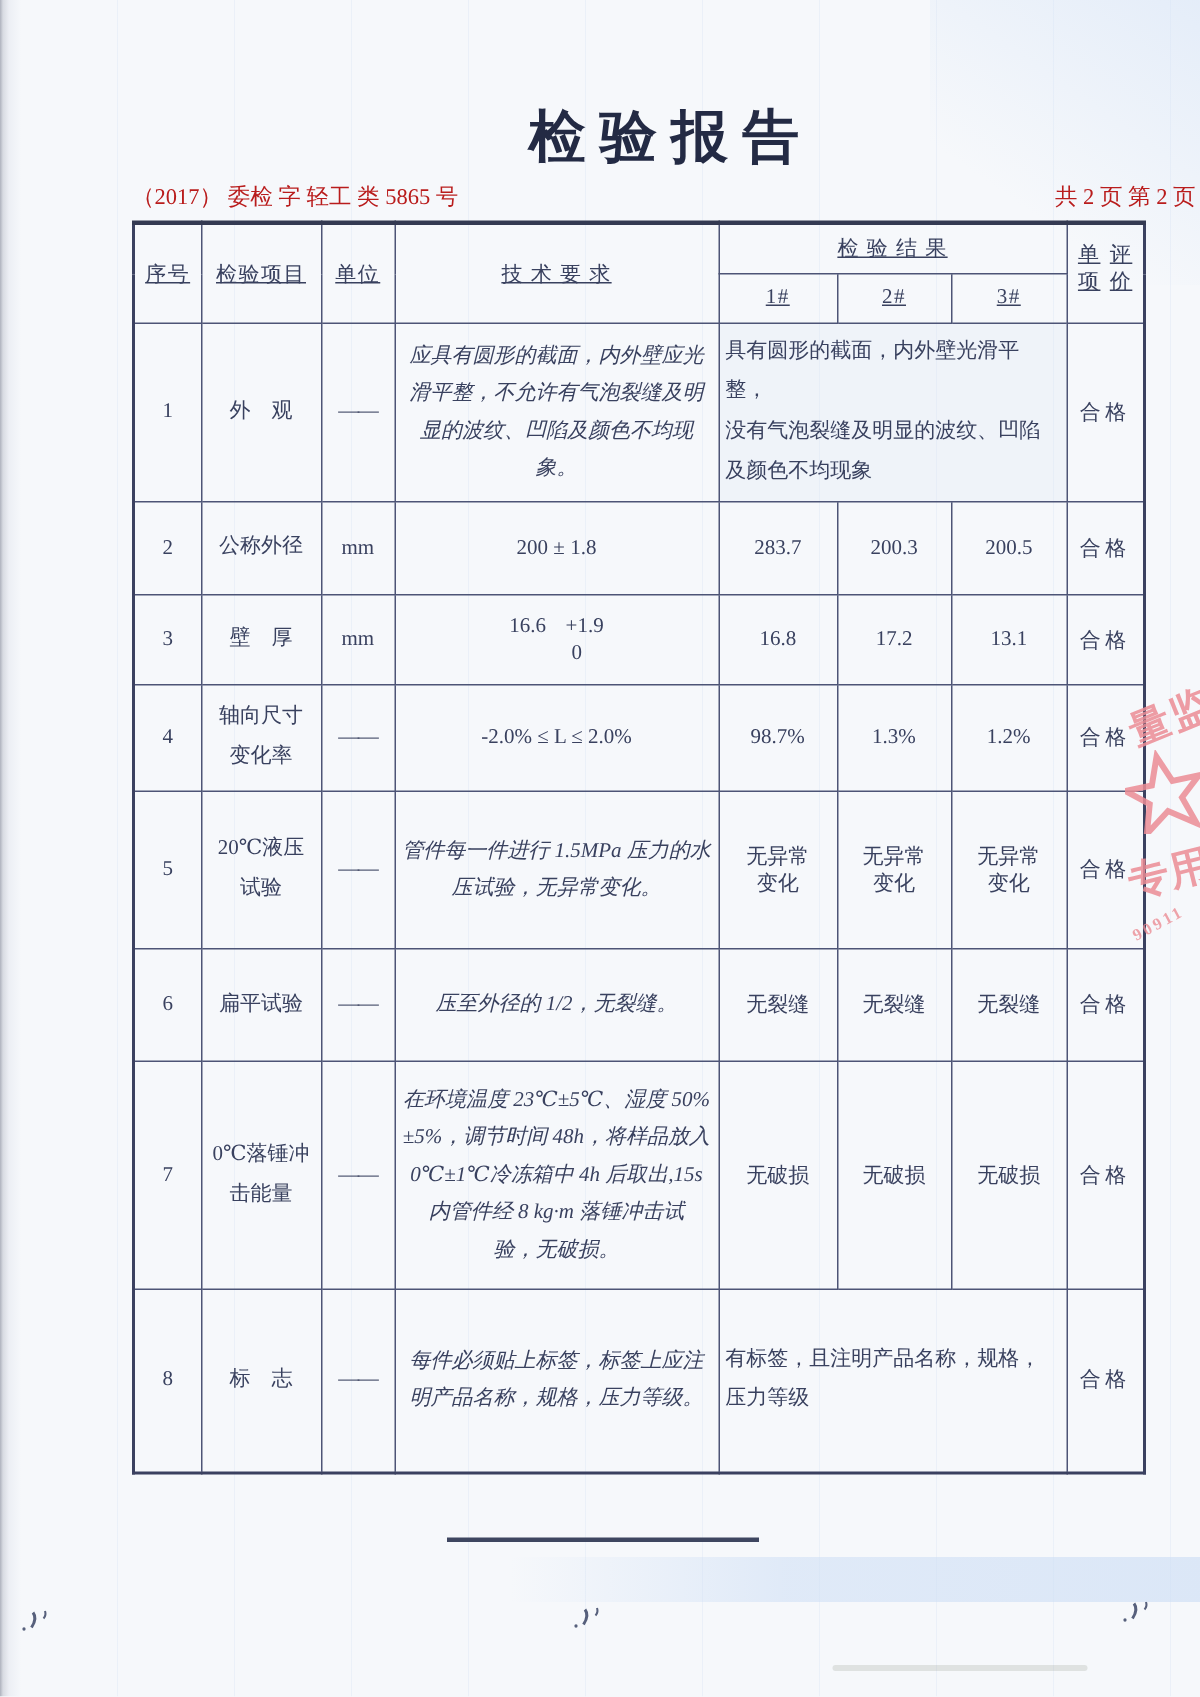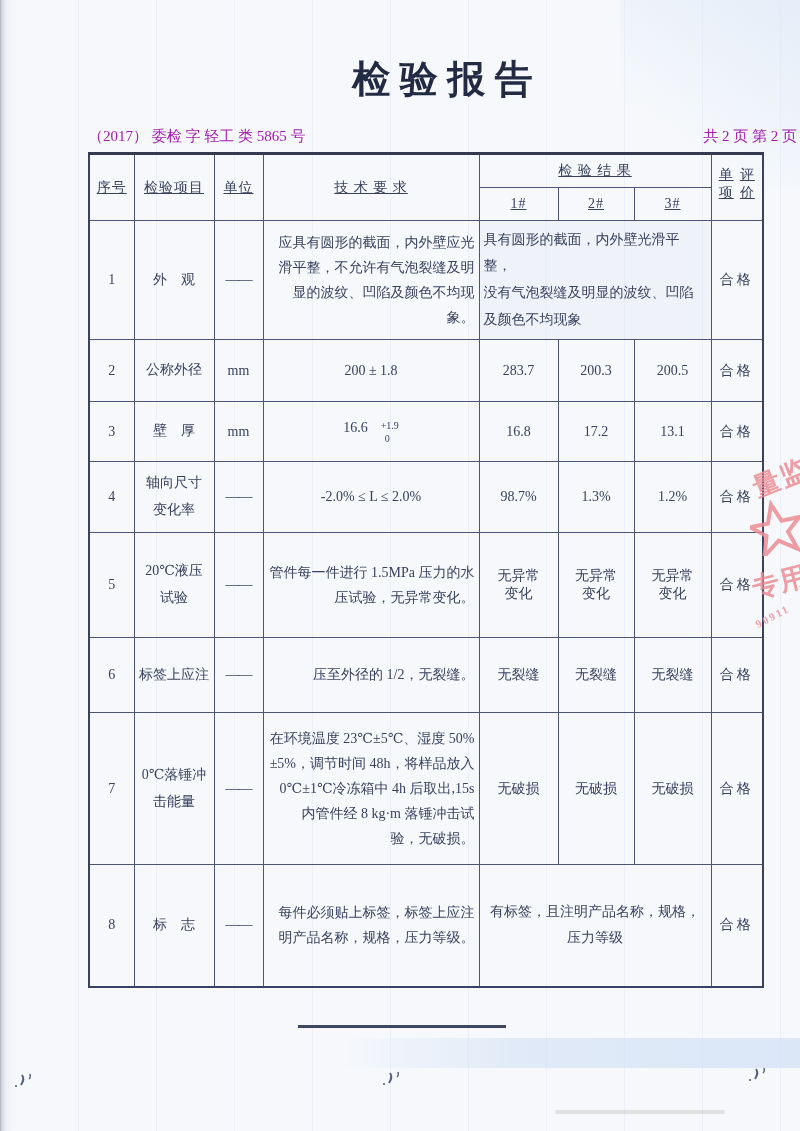--- a/index.html
+++ b/index.html
@@ -14,44 +14,44 @@
     background:repeating-linear-gradient(90deg, rgba(185,205,235,.18) 0 1px, transparent 1px 78px);}
   .left-edge{position:absolute;left:0;top:0;width:14px;height:1131px;pointer-events:none;
     background:linear-gradient(90deg,#aeb2bd 0,#d8dbe2 2px,rgba(230,233,240,.6) 6px,transparent 14px);}
   .top-right-wash{position:absolute;right:0;top:0;width:180px;height:190px;pointer-events:none;
     background:linear-gradient(215deg, rgba(214,228,247,.55), transparent 70%);}
   .bottom-band{position:absolute;left:340px;top:1038px;width:460px;height:30px;pointer-events:none;
     background:linear-gradient(90deg, transparent, rgba(205,222,245,.55) 40%, rgba(205,222,245,.65));}
   .bottom-smudge{position:absolute;left:555px;top:1110px;width:170px;height:4px;pointer-events:none;
     background:rgba(120,130,110,.18);border-radius:2px;}
 
-  .content{position:absolute;left:88px;top:4px;width:709px;}
+  .content{position:absolute;left:88px;top:16px;width:709px;}
 
   .title{margin-top:50px;text-align:center;font-size:38px;font-weight:bold;color:#232a44;}
-  .meta-row{display:flex;justify-content:space-between;align-items:flex-end;margin-top:22px;margin-bottom:6px;
-    font-size:15px;color:#a21caf;}
+  .meta-row{display:flex;justify-content:space-between;align-items:flex-end;margin-top:5px;margin-bottom:6px;
+    font-size:15px;color:#b91c1c;}
 
   table.report{border-collapse:collapse;width:674px;table-layout:fixed;
     border:2px solid #3b4160;border-top:3px solid #343a52;}
   table.report td,table.report th{
     border:1px solid #4d5476;font-weight:normal;vertical-align:middle;
     font-size:14px;color:#39415f;padding:2px 4px;overflow:hidden;
   }
   th.hdr{font-size:15px;letter-spacing:1px;text-decoration:underline;}
   .c{text-align:center;}
   .pre{white-space:pre-line;}
-  .req{font-size:13.5px;line-height:1.8;text-align:right;padding:4px 6px;}
+  .req{font-size:13.5px;line-height:1.8;text-align:center;padding:4px 6px;font-style:italic;}
   .res-merged{font-size:13.5px;line-height:1.9;text-align:left;padding:4px 6px;font-family:Liberation Mono, monospace;}
-  .res-merged.center{text-align:center;}
+  .res-merged.center{}
   .eval{font-size:15px;letter-spacing:3px;border-radius:22px;}
   .item-cell{font-size:14.5px;line-height:1.9;}
   .unit-dash{letter-spacing:-1px;color:#555d7a;}
   .two-line-hdr{display:flex;flex-direction:row;justify-content:space-between;height:44px;padding:2px 0;}
   .tol{display:inline-flex;align-items:flex-start;font-size:14px;}
-  .tol .stack{display:inline-flex;flex-direction:column;line-height:1.1;font-size:10px;margin-left:13px;text-align:left;}
+  .tol .stack{display:inline-flex;flex-direction:column;line-height:1.1;font-size:14px;margin-left:13px;text-align:left;}
   .tol .stack .sup{margin-bottom:2px;}
   .tol .stack .sub{margin-left:4px;}
   tr.hr1{height:34px;} tr.hr2{height:33px;}
   tr.r1{height:119px;} tr.r2{height:62px;} tr.r3{height:60px;} tr.r4{height:71px;}
   tr.r5{height:105px;} tr.r6{height:75px;} tr.r7{height:152px;} tr.r8{height:122px;}
   td.tint{background:rgba(222,231,245,.28);}
 
   .end-line{position:absolute;left:298px;top:1025px;width:208px;height:3px;background:#3e4660;}
 
   .stamp{position:absolute;right:-6px;top:452px;width:56px;height:190px;color:#ec8d95;pointer-events:none;}
@@ -172,21 +172,21 @@
 变化</td>
         <td class="c pre">无异常
 变化</td>
         <td class="c pre">无异常
 变化</td>
         <td class="c eval">合格</td>
       </tr>
 
       <tr class="r6">
         <td class="c">6</td>
-        <td class="c item-cell">标签上应注</td>
+        <td class="c item-cell">扁平试验</td>
         <td class="c unit-dash">——</td>
         <td class="req">压至外径的 1/2，无裂缝。</td>
         <td class="c">无裂缝</td>
         <td class="c">无裂缝</td>
         <td class="c">无裂缝</td>
         <td class="c eval">合格</td>
       </tr>
 
       <tr class="r7">
         <td class="c">7</td>

